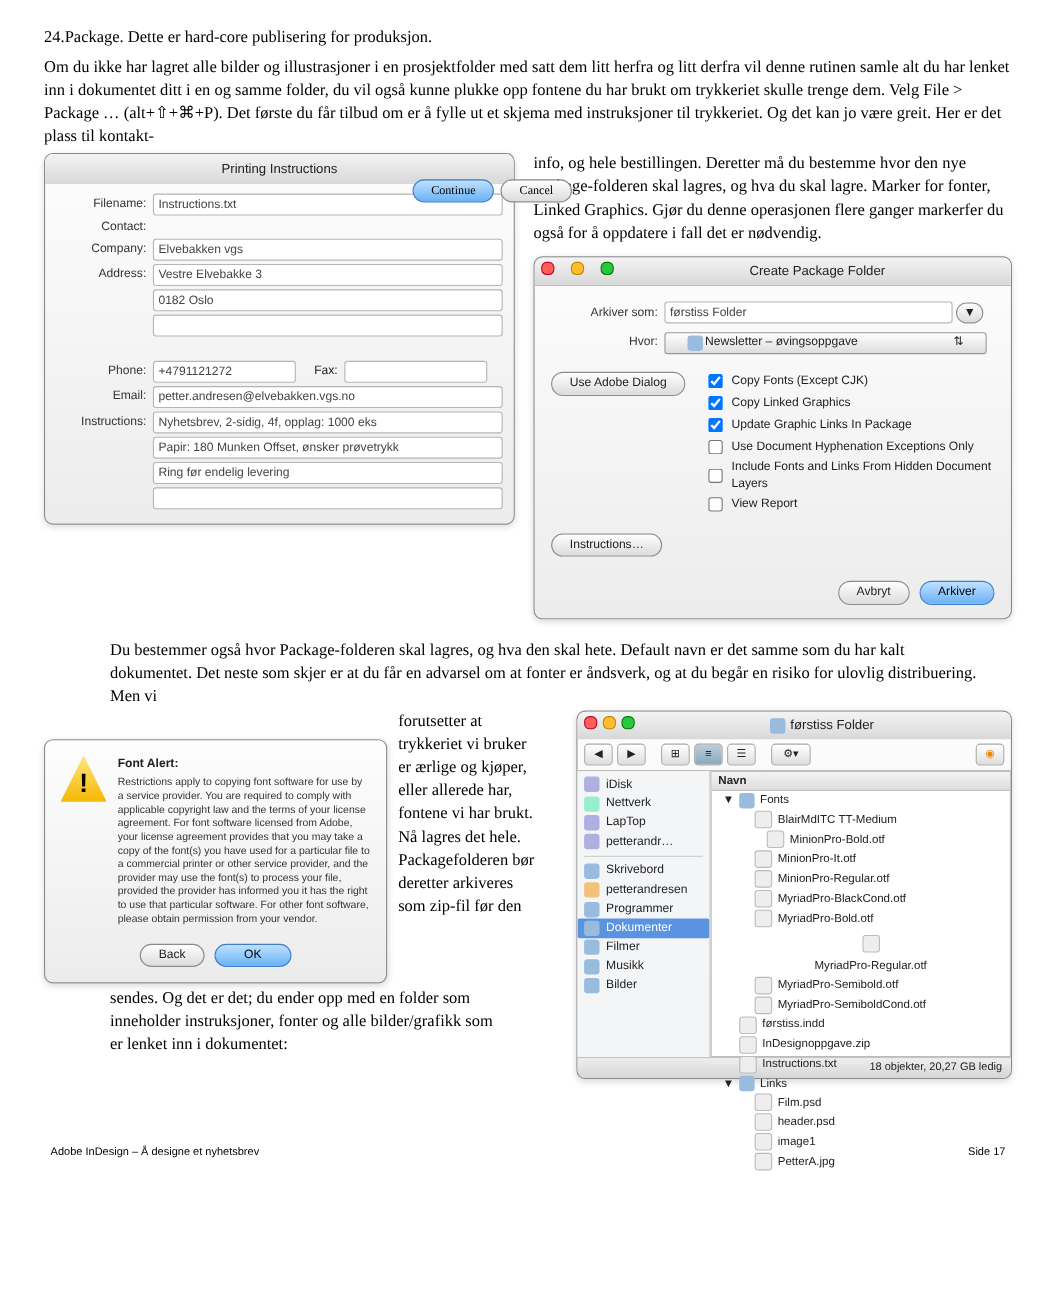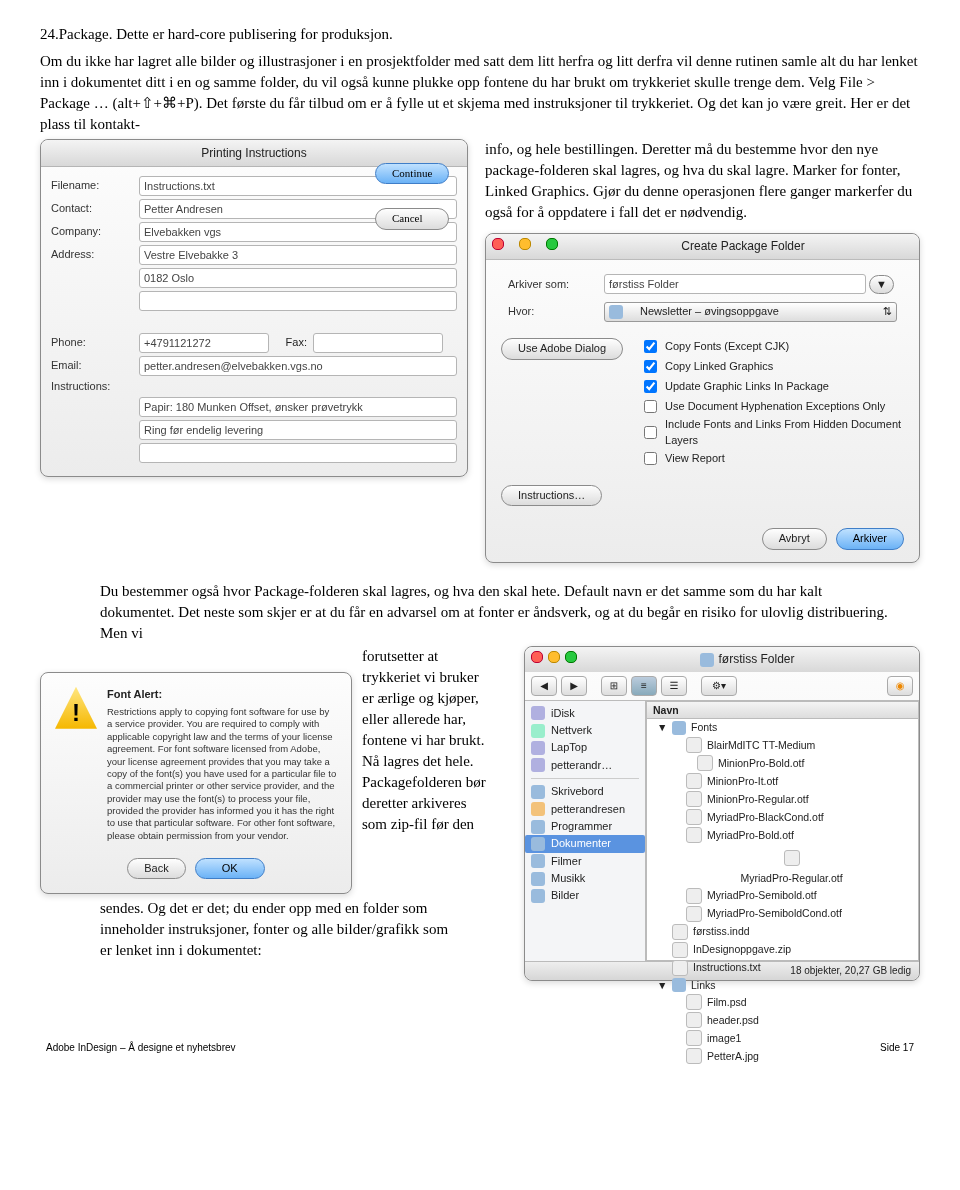--- a/index.html
+++ b/index.html
@@ -7,36 +7,36 @@
   .intro{margin:0 0 6px 0}
   .intro b{font-weight:normal}
   .wrap{position:relative}
   .col1{float:left;width:428px}
   .col2{margin-left:445px}
   .clear{clear:both}
   
   .dlg{border:1px solid #8b8b8b;border-radius:8px;background:linear-gradient(#fdfdfd,#ececec);font-family:"Lucida Grande",Arial,sans-serif;font-size:11px;color:#222;box-shadow:0 2px 6px rgba(0,0,0,.15)}
   .dlg .title{text-align:center;font-size:12px;padding:5px 0 4px;background:linear-gradient(#f4f4f4,#d8d8d8);border-bottom:1px solid #b5b5b5;border-radius:8px 8px 0 0}
   .row{display:flex;align-items:center;margin:3px 10px}
-  .lbl{width:82px;padding-right:6px;color:#333}
+  .lbl{width:82px;text-align:right;padding-right:6px;color:#333}
   .fld{flex:1;height:18px;border:1px solid #b5b5b5;border-radius:3px;background:#fff;padding:0 4px;font-size:11px;color:#444;font-family:inherit}
   .fld.sm{flex:none;width:120px}
   .btn{display:inline-block;padding:2px 16px;border:1px solid #8b8b8b;border-radius:11px;background:linear-gradient(#fefefe,#dcdcdc);font-size:11px;margin:2px 3px;cursor:pointer}
   .btn.blue{background:linear-gradient(#bfe1ff,#6bb2f6);border-color:#3f7ec8;color:#000}
   .chk{display:flex;align-items:center;gap:5px;margin:1px 0}
   .chk input{width:13px;height:13px}
   .sidebar-item{display:flex;align-items:center;gap:6px;padding:1px 6px;font-size:11px}
   .sidebar-item.sel{background:#5a93e0;color:#fff;border-radius:2px}
   .ico{width:14px;height:14px;display:inline-block;background:#ccc;border-radius:3px}
   .ico.disk{background:#b0b0e0}
   .ico.net{background:#9ec}
   .ico.home{background:#f3c27a}
   .ico.folder{background:#9bd}
   .ico.file{background:#eee;border:1px solid #bbb}
-  .dropdown{height:18px;border:1px solid #999;border-radius:3px;background:linear-gradient(#fff,#ddd);font-size:11px;padding:0 4px;display:flex;align-items:center;gap:17px}
+  .dropdown{height:18px;border:1px solid #999;border-radius:3px;background:linear-gradient(#fff,#ddd);font-size:11px;padding:0 20px;display:flex;align-items:center;gap:2px}
   .warnico{width:42px;height:42px;background:linear-gradient(#ffe680,#f5b700);clip-path:polygon(50% 0,100% 100%,0 100%);position:relative}
   .warnico:after{content:"!";position:absolute;left:0;right:0;top:9px;text-align:center;font-weight:bold;font-size:24px;color:#000}
   .footer{margin-top:60px;font-family:"Lucida Grande",Arial,sans-serif;font-size:10px;display:flex;justify-content:space-between;padding:0 6px}
   .tb{display:flex;gap:4px;padding:4px 6px;border-bottom:1px solid #bbb}
   .tbtn{width:24px;height:18px;border:1px solid #aaa;border-radius:4px;background:linear-gradient(#fff,#ddd);display:flex;align-items:center;justify-content:center;font-size:10px}
   .list{background:#fff;border:1px solid #bbb;font-size:10.5px}
   .list .ln{display:flex;align-items:center;gap:5px;padding:1px 6px}
   .list .ln.hdr{background:linear-gradient(#f4f4f4,#ddd);border-bottom:1px solid #bbb;font-weight:bold}
   .ftr{font-size:10px;text-align:right;padding:2px 8px;background:linear-gradient(#eee,#d6d6d6);border-top:1px solid #bbb;border-radius:0 0 8px 8px}
 </style>
@@ -56,21 +56,20 @@
       <div class="dlg">
         <div class="title">Printing Instructions</div>
         <div style="display:flex">
           <div style="flex:1;padding:6px 0 10px">
             <div class="row">
                 <span class="lbl">Filename:</span>
                 <input class="fld" value="Instructions.txt" style="">
               </div>
             <div class="row">
                 <span class="lbl">Contact:</span>
-                <input class="fld" value="Petter Andresen" style="">
               </div>
             <div class="row">
                 <span class="lbl">Company:</span>
                 <input class="fld" value="Elvebakken vgs" style="">
               </div>
             <div class="row">
                 <span class="lbl">Address:</span>
                 <input class="fld" value="Vestre Elvebakke 3" style="">
               </div>
             <div class="row">
@@ -86,20 +85,21 @@
               <input class="fld sm" value="+4791121272" style="">
               <span style="width:38px;text-align:right;padding-right:6px">Fax:</span>
               <input class="fld sm" value="" style="">
             </div>
             <div class="row">
                 <span class="lbl">Email:</span>
                 <input class="fld" value="petter.andresen@elvebakken.vgs.no" style="">
               </div>
             <div class="row">
                 <span class="lbl">Instructions:</span>
+                <input class="fld" value="Nyhetsbrev, 2-sidig, 4f, opplag: 1000 eks" style="">
               </div>
             <div class="row">
                 <span class="lbl"></span>
                 <input class="fld" value="Papir: 180 Munken Offset, ønsker prøvetrykk" style="">
               </div>
             <div class="row">
                 <span class="lbl"></span>
                 <input class="fld" value="Ring før endelig levering" style="">
               </div>
             <div class="row">
@@ -107,21 +107,21 @@
                 <input class="fld" value="" style="">
               </div>
           </div>
         </div>
       </div>
     </div>
 
     <div class="col2">
       <p style="margin:0 0 10px 0">info, og hele bestillingen. Deretter må du bestemme hvor den nye package-folderen skal lagres, og hva du skal lagre. Marker for fonter, Linked Graphics. Gjør du denne operasjonen flere ganger markerfer du også for å oppdatere i fall det er nødvendig.</p>
 
-      <div style="position:absolute;left:332px;top:22px;display:flex;flex-direction:column;gap:20px">
+      <div style="position:absolute;left:332px;top:22px;display:flex;flex-direction:row;gap:0">
         <span class="btn blue">Continue</span>
         <span class="btn">Cancel</span>
       </div>
 
       <div class="dlg" style="margin-top:6px">
         <div style="display:flex;gap:15px;padding:4px 6px;border-bottom:1px solid #bbb;border-radius:8px 8px 0 0;background:linear-gradient(#f4f4f4,#d8d8d8)">
           <span style="width:10px;height:10px;border-radius:5px;background:#ff5f56;border:1px solid #b03;"></span>
           <span style="width:10px;height:10px;border-radius:5px;background:#ffbd2e;border:1px solid #b80;"></span>
           <span style="width:10px;height:10px;border-radius:5px;background:#27c93f;border:1px solid #070;"></span>
           <span style="flex:1;text-align:center;font-size:12px">Create Package Folder</span>

